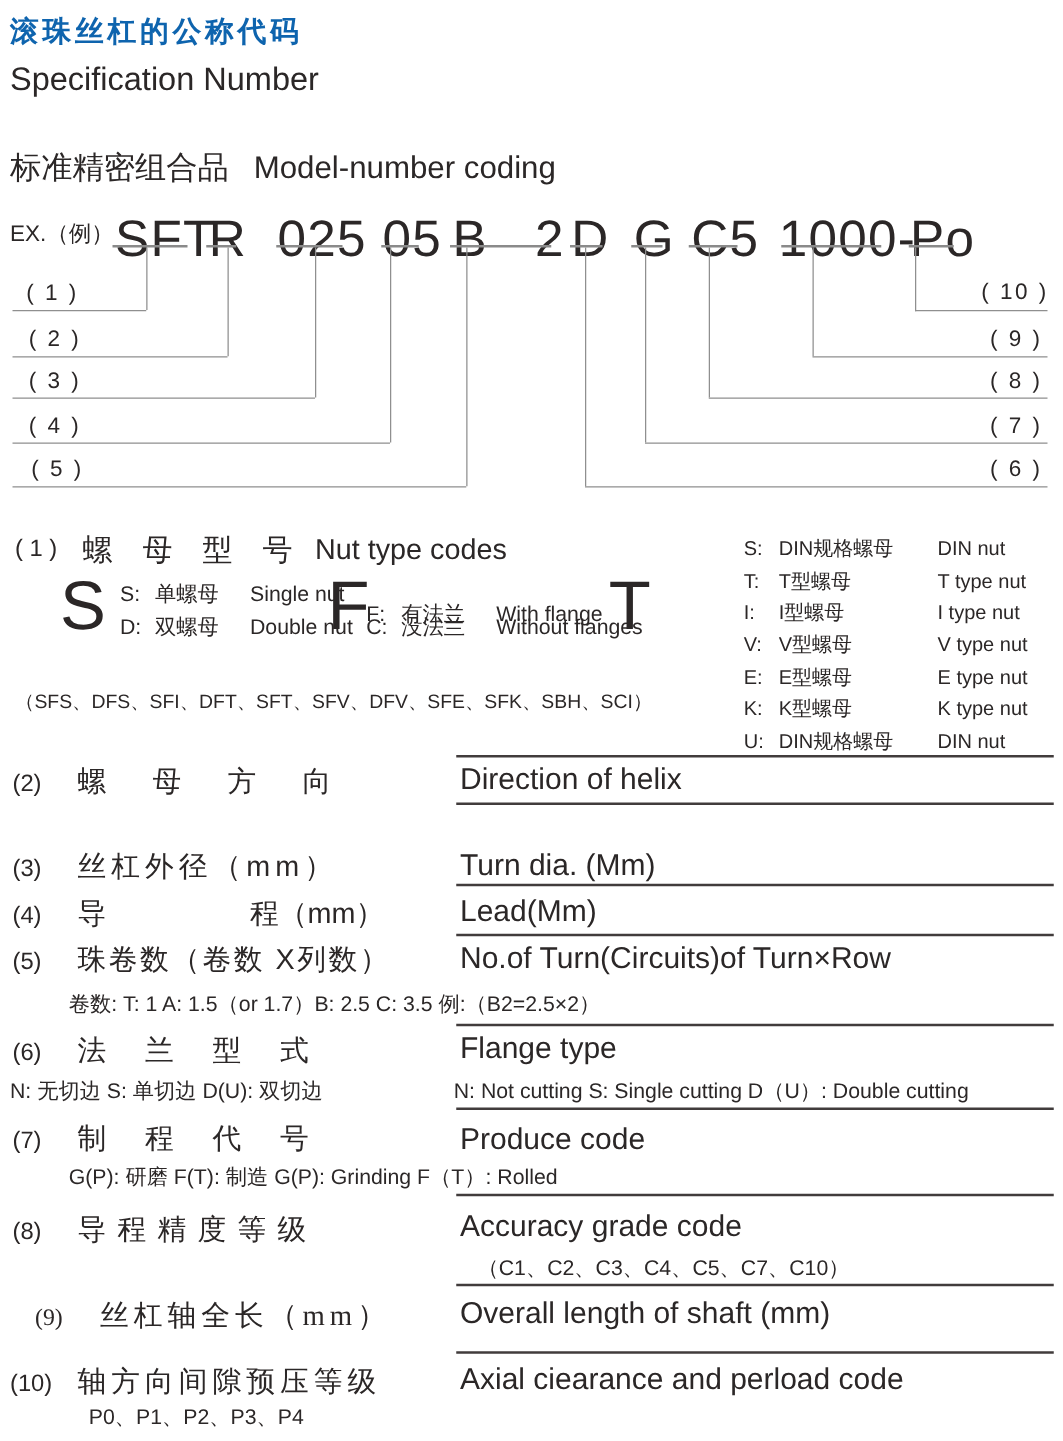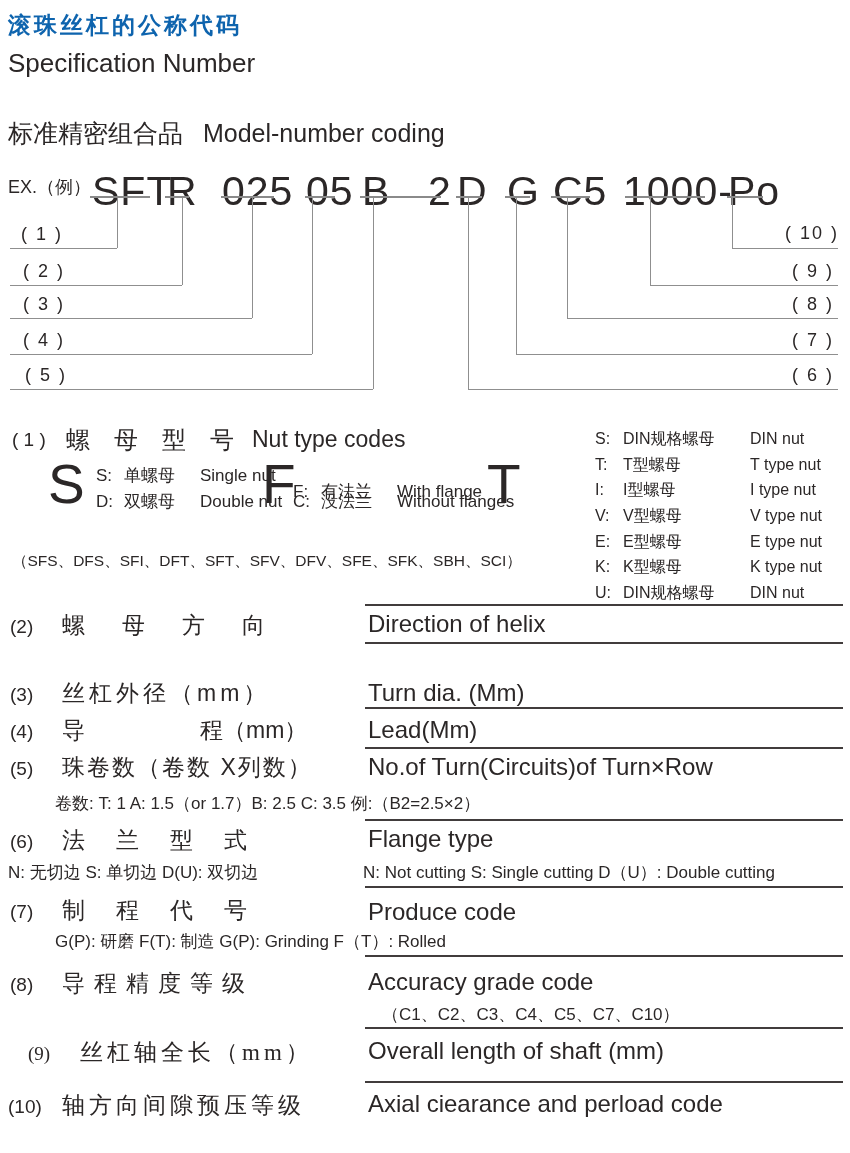--- a/index.html
+++ b/index.html
@@ -202,14 +202,15 @@
 
   <div class="abs" style="left:28px;top:1037px;font-family:Liberation Serif, serif;">
     <span class="sec-num">(9)</span><span class="sec-zh" style="letter-spacing:4px;">丝杠轴全长（mm）</span>
   </div>
   <div class="abs en-head" style="left:368px;top:1037px;">Overall length of shaft (mm)</div>
 
   <div class="abs" style="left:8px;top:1090px;">
     <span class="sec-num" style="min-width:54px;">(10)</span><span class="sec-zh" style="letter-spacing:4px;">轴方向间隙预压等级</span>
   </div>
   <div class="abs en-head" style="left:368px;top:1090px;">Axial ciearance and perload code</div>
+  <div class="abs sub" style="left:71px;top:1122px;">P0、P1、P2、P3、P4</div>
 
 </div>
 
 </body></html>

